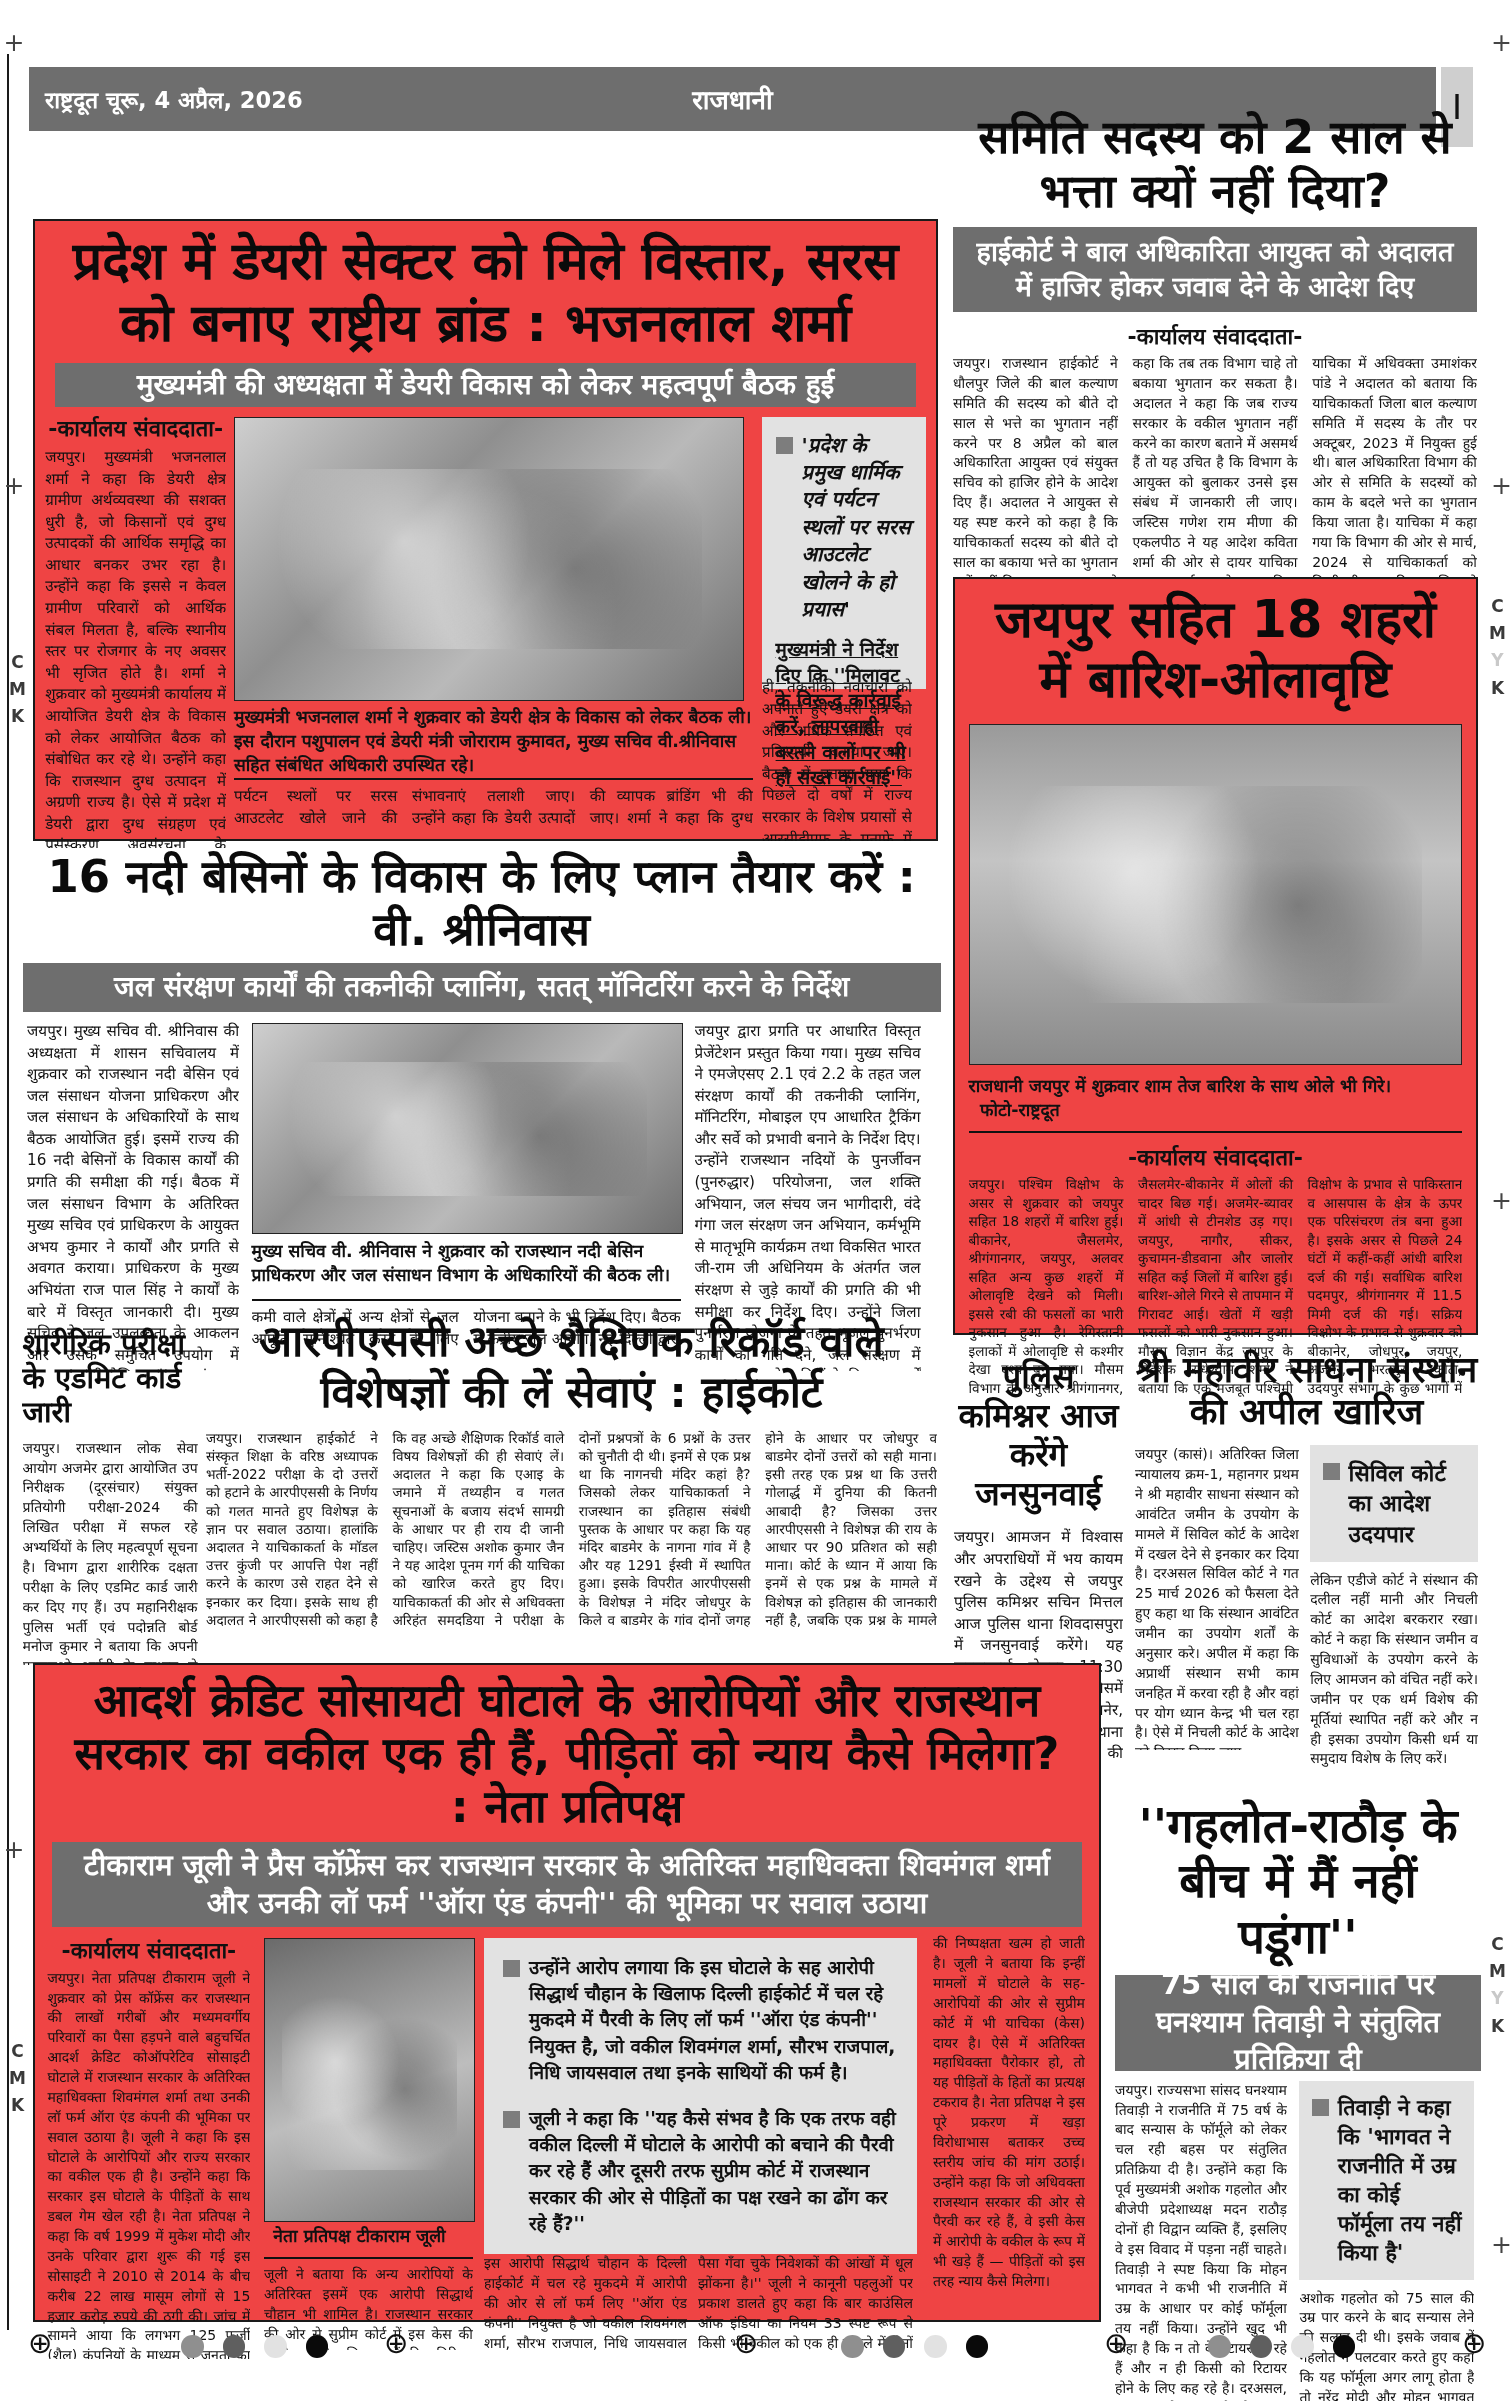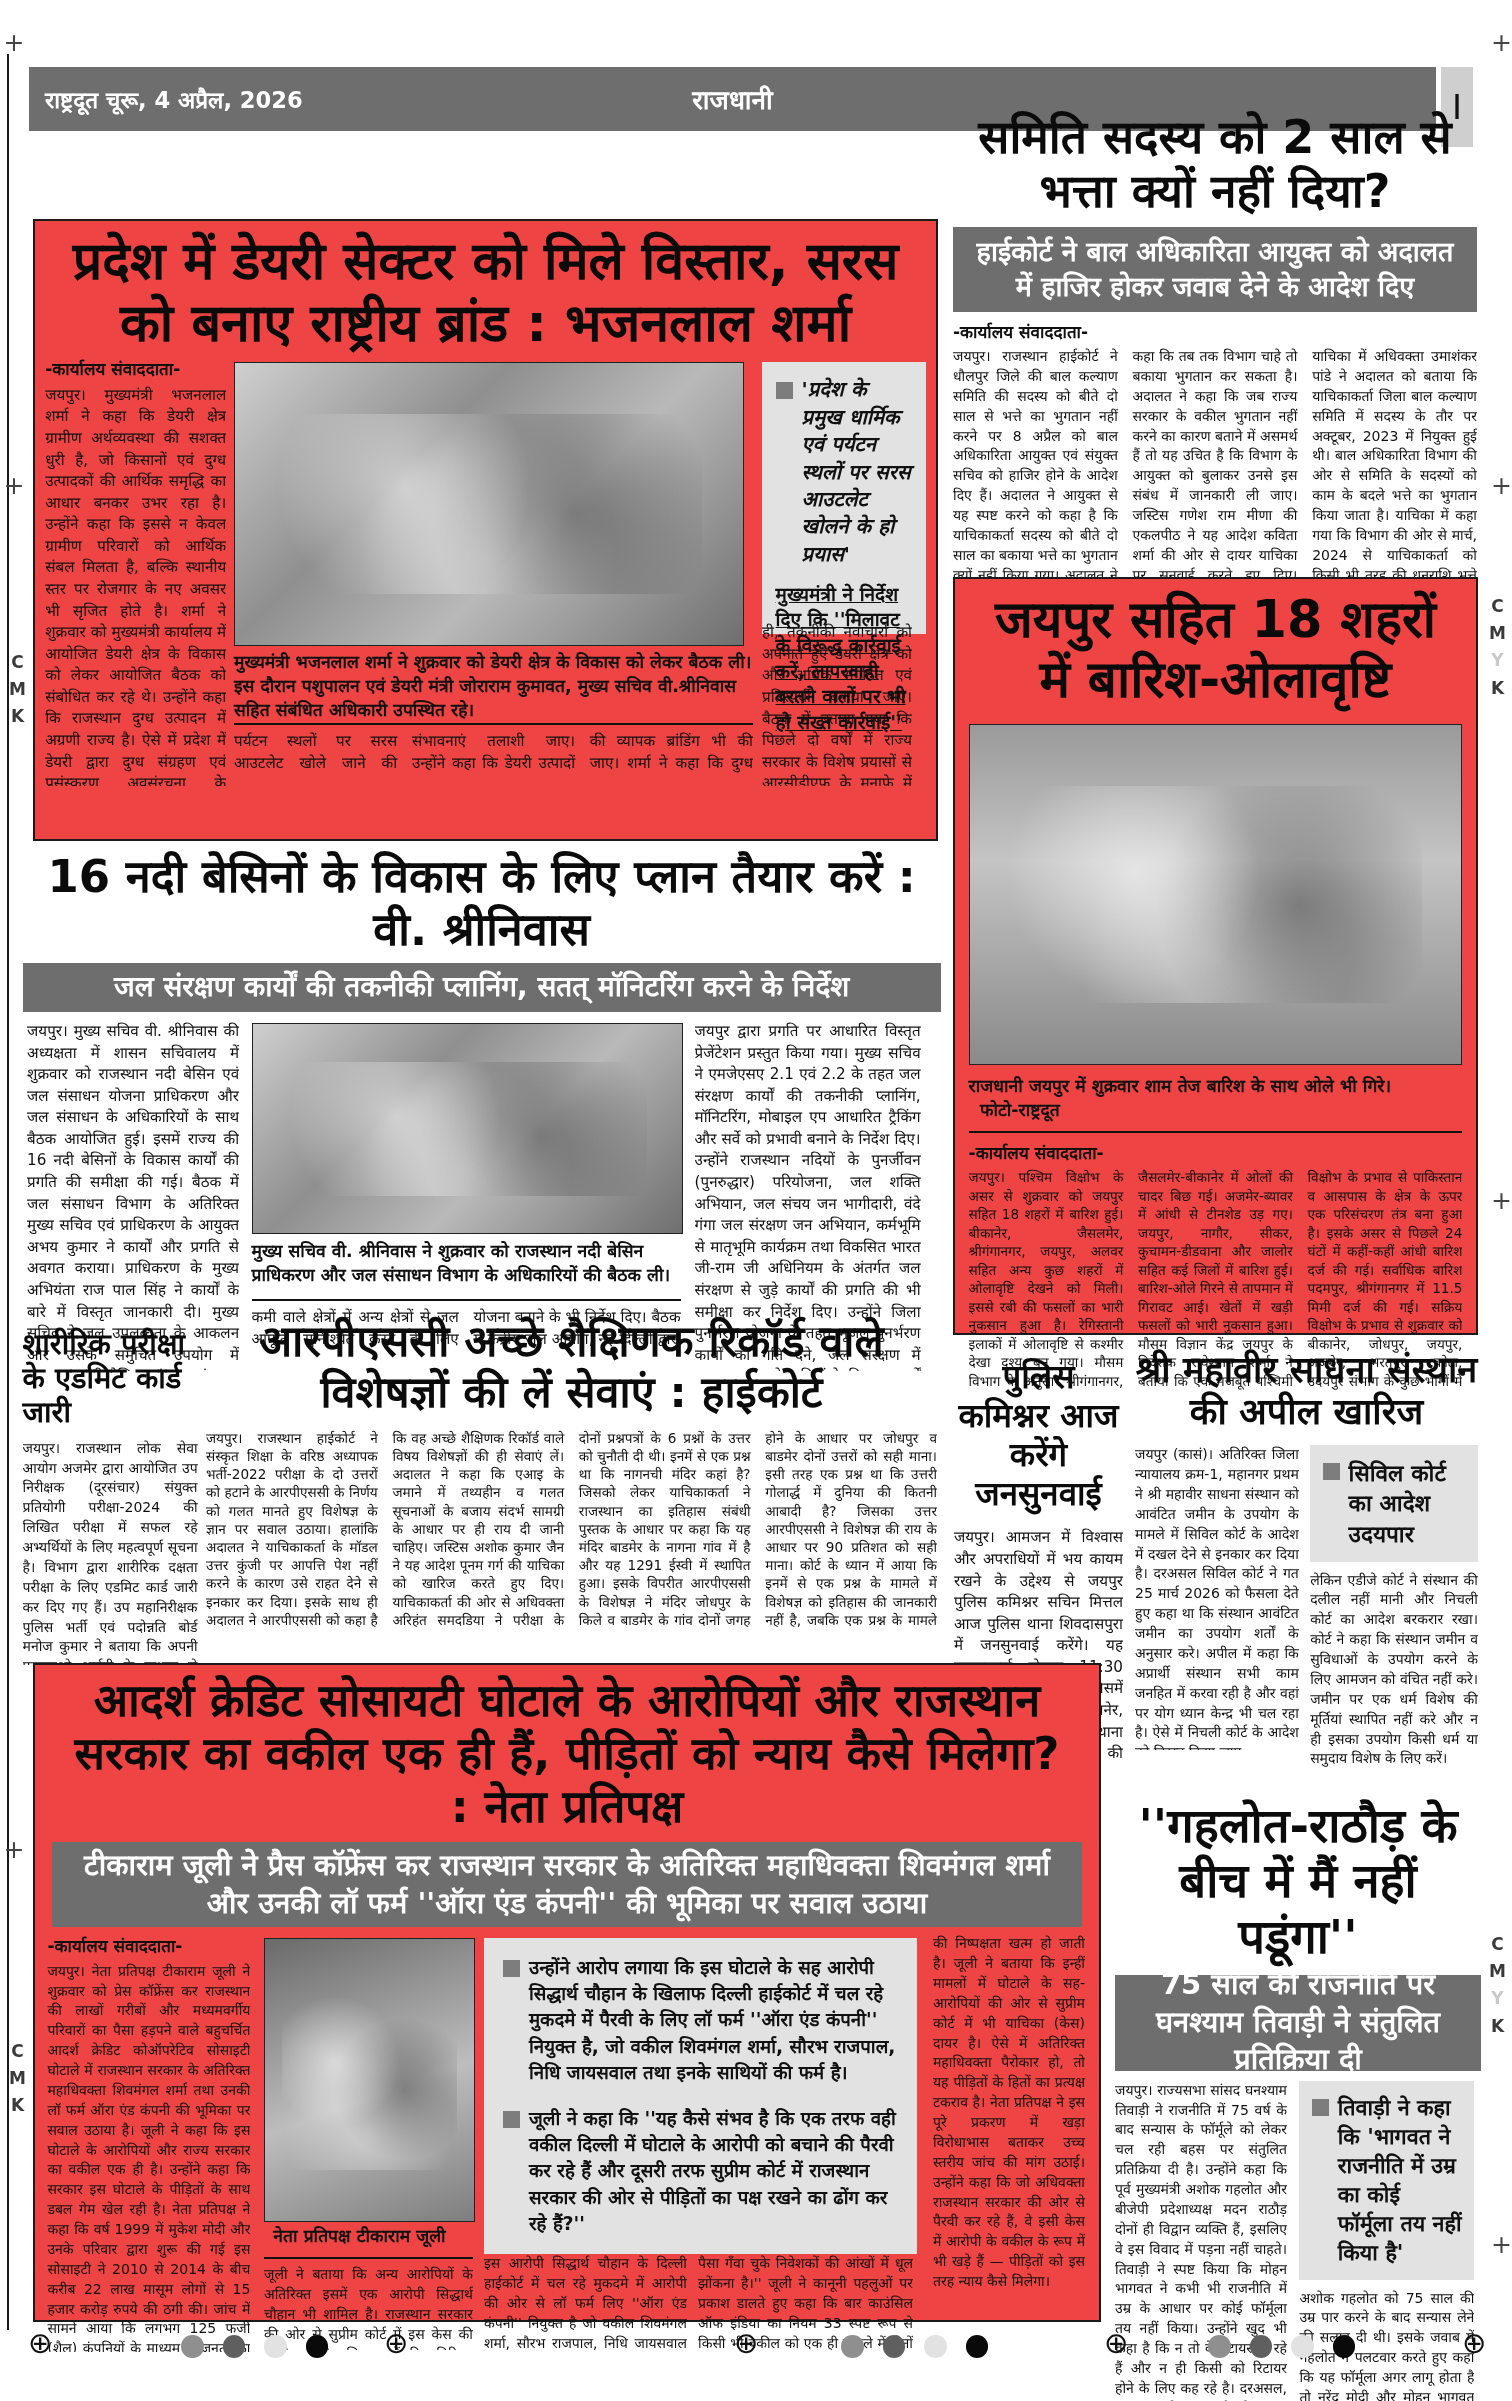--- a/index.html
+++ b/index.html
@@ -12,21 +12,21 @@
   .masthead .m-left{font-size:22.6px;font-weight:700;padding-left:16px;white-space:nowrap;}
   .masthead .m-center{position:absolute;left:0;right:0;text-align:center;font-size:26px;font-weight:700;}
   .mast-right{left:1441px;top:67px;width:32px;height:80px;background:#cfcfcf;
               display:flex;align-items:center;justify-content:center;font-size:34px;color:#111;}
   .left-rule{left:6.8px;top:54px;width:2.3px;height:2276px;background:#1a1a1a;}
   
   .box{border:2.3px solid #1a1a1a;background:#ef4444;}
   .headline{font-weight:700;text-align:center;color:#0b0b0b;line-height:1.18;}
   .subbar{background:#6e6e6e;color:#fff;font-weight:700;text-align:center;line-height:1.3;
           display:flex;align-items:center;justify-content:center;}
-  .byline{font-weight:700;font-size:17px;margin-bottom:4.5px;}
+  .byline{font-weight:700;text-align:center;font-size:22px;margin-bottom:4.5px;}
   .body-txt{font-size:15.2px;line-height:1.42;text-align:justify;overflow:hidden;}
   .cols3{columns:3;column-gap:14.7px;}
   .cols2{columns:2;column-gap:14.7px;}
   .cols4{columns:4;column-gap:14.7px;}
   .caption{font-weight:700;font-size:17.5px;line-height:1.35;text-align:left;}
   .photo{background:linear-gradient(135deg,#cfcfcf 0%,#8f8f8f 35%,#b9b9b9 60%,#6f6f6f 100%);
          border:1.1px solid #222;position:relative;overflow:hidden;}
   .photo::before{content:"";position:absolute;left:8%;top:18%;width:84%;height:64%;
          background:radial-gradient(circle at 30% 40%, rgba(255,255,255,.55), rgba(255,255,255,0) 40%),
                     radial-gradient(circle at 70% 55%, rgba(0,0,0,.35), rgba(0,0,0,0) 45%),
@@ -79,20 +79,21 @@
   </div>
 
   <div class="abs masthead">
     <span class="m-left">राष्ट्रदूत चूरू, 4 अप्रैल, 2026</span>
     <span class="m-center">राजधानी</span>
   </div>
   <div class="abs mast-right">I</div>
 
   <div class="abs box" style="left:33px;top:219px;width:901px;height:618px;">
     <div class="headline" style="font-size:52px;padding:10.2px 22.6px 3.4px;">प्रदेश में डेयरी सेक्टर को मिले विस्तार, सरस को बनाए राष्ट्रीय ब्रांड : भजनलाल शर्मा</div>
+    <div class="subbar" style="margin:5.6px 20.3px;height:44px;font-size:28px;">मुख्यमंत्री की अध्यक्षता में डेयरी विकास को लेकर महत्वपूर्ण बैठक हुई</div>
     <div style="position:relative;height:435px;">
       <div class="abs" style="left:10.2px;top:0;width:181px;height:429px;">
         <div class="byline">-कार्यालय संवाददाता-</div>
         <div class="body-txt" style="height:401px;">जयपुर। मुख्यमंत्री भजनलाल शर्मा ने कहा कि डेयरी क्षेत्र ग्रामीण अर्थव्यवस्था की सशक्त धुरी है, जो किसानों एवं दुग्ध उत्पादकों की आर्थिक समृद्धि का आधार बनकर उभर रहा है। उन्होंने कहा कि इससे न केवल ग्रामीण परिवारों को आर्थिक संबल मिलता है, बल्कि स्थानीय स्तर पर रोजगार के नए अवसर भी सृजित होते है। शर्मा ने शुक्रवार को मुख्यमंत्री कार्यालय में आयोजित डेयरी क्षेत्र के विकास को लेकर आयोजित बैठक को संबोधित कर रहे थे। उन्होंने कहा कि राजस्थान दुग्ध उत्पादन में अग्रणी राज्य है। ऐसे में प्रदेश में डेयरी द्वारा दुग्ध संग्रहण एवं प्रसंस्करण अवसंरचना के सुदृढ़ीकरण के साथ लक्ष्य निर्धारित करते हुए औसत दुग्ध संकलन एवं दुग्ध सहकारी समितियों का विस्तार किया जाए। मुख्यमंत्री ने कहा कि राज्य सरकार ने बजट में 2000 हजार करोड़ रुपये के राजस्थान कॉपरेटिव डेयरी इंफ्रास्टक्चर डवलपमेंट फंड एवं सरस को राष्ट्रीय ब्रांड के रूप में स्थापित किए जाने की घोषणा की है। उन्होंने कहा कि राज्य के बाहर के साथ ही प्रदेश के प्रमुख धार्मिक स्थलों व</div>
       </div>
       <div class="abs photo" style="left:199px;top:4.5px;width:508px;height:282px;"></div>
       <div class="abs caption" style="left:199px;top:294px;width:519px;">मुख्यमंत्री भजनलाल शर्मा ने शुक्रवार को डेयरी क्षेत्र के विकास को लेकर बैठक ली। इस दौरान पशुपालन एवं डेयरी मंत्री जोराराम कुमावत, मुख्य सचिव वी.श्रीनिवास सहित संबंधित अधिकारी उपस्थित रहे।</div>
       <div class="abs rule-h" style="left:199px;top:366px;width:519px;height:1.7px;"></div>
       <div class="abs body-txt cols3" style="left:199px;top:374px;width:519px;height:56px;">पर्यटन स्थलों पर सरस आउटलेट खोले जाने की संभावनाएं तलाशी जाए। उन्होंने कहा कि डेयरी उत्पादों की व्यापक ब्रांडिंग भी की जाए। शर्मा ने कहा कि दुग्ध उत्पादों में गुणवत्ता सुनिश्चित की जाए। उन्होंने निर्देश दिए कि मिलावट के विरूद्ध जीरो टॉलरेंस की नीति अपनाते हुए औचक निरीक्षण किए जाए एवं इसमें लापरवाही बरतने वालों के खिलाफ सख्त से सख्त कार्रवाई की जाए। साथ ही, अत्याधुनिक मिल्क टेस्टिंग मशीन एवं रियल टाईम मॉनिटरिंग सिस्टम का सुदृढ़ीकरण किया जाए। मुख्यमंत्री ने कहा कि हमारी सरकार सहकारिता से समृद्धि के ध्येय के साथ कार्य कर रही है। डेयरी क्षेत्र को मजबूत करने से किसानों को मजबूती मिलती है। उन्होंने निर्देश दिए कि समस्त विभागीय योजनाओं का प्रभावी एवं समयबद्ध क्रियान्वयन सुनिश्चित करते हुए पारदर्शी एवं सुगम तरीके से दुग्ध उत्पादकों को अधिकाधिक लाभ पहुंचाया जाए। साथ</div>
       <div class="abs pullbox" style="left:727px;top:4.5px;width:137px;height:243px;">

